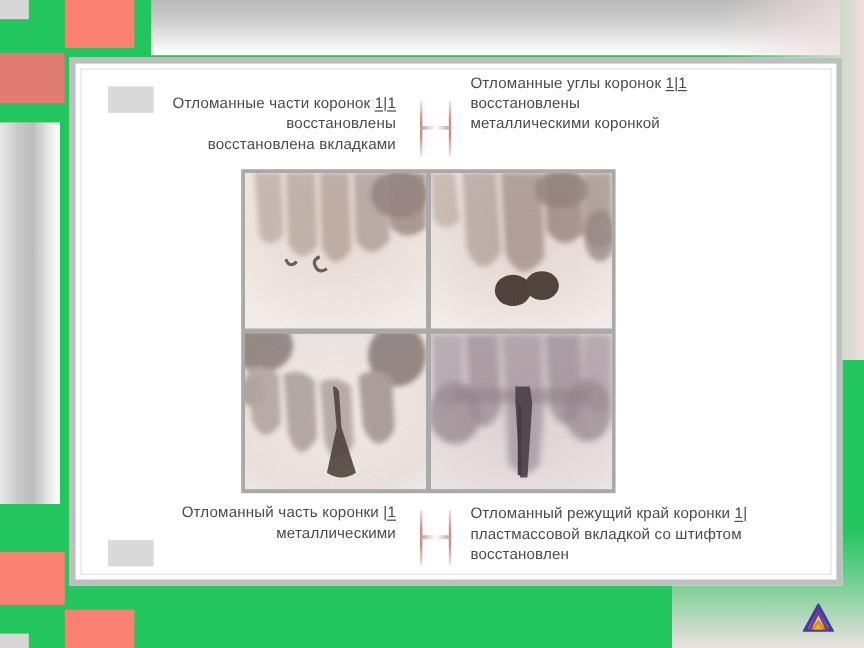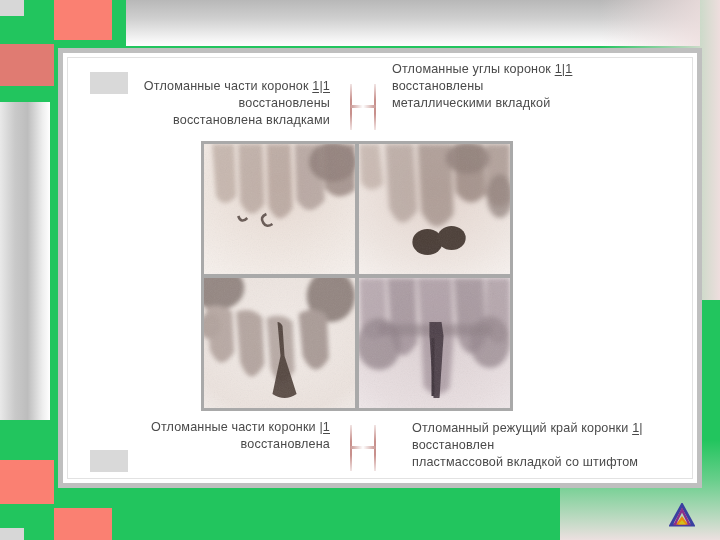--- a/index.html
+++ b/index.html
@@ -90,21 +90,21 @@
   .cap-right { text-align: left; }
 
   .tooth {
     text-decoration: underline;
     text-underline-offset: 1.5px;
   }
 
   #cap-tl { left: 112px; top: 78px;  width: 218px; }
   #cap-tr { left: 392px; top: 61px;  width: 300px; }
   #cap-bl { left: 112px; top: 419px; width: 218px; }
-  #cap-br { left: 392px; top: 420px; width: 300px; margin-left: 20px; }
+  #cap-br { left: 392px; top: 420px; width: 300px; }
 
   
   .hsep {
     position: absolute;
     width: 30px;
     height: 46px;
   }
   .hsep .bar-v {
     position: absolute;
     top: 0;
@@ -190,32 +190,32 @@
 
   <div id="cap-tl" class="caption cap-left">
     <span class="line"><span>Отломанные части коронок </span><span class="tooth">1|1</span></span>
     <span class="line">восстановлены</span>
     <span class="line">восстановлена вкладками</span>
   </div>
 
   <div id="cap-tr" class="caption cap-right">
     <span class="line"><span>Отломанные углы коронок </span><span class="tooth">1|1</span></span>
     <span class="line">восстановлены</span>
-    <span class="line">металлическими вкладкой</span>
+    <span class="line">металлическими коронкой</span>
   </div>
 
   <div id="cap-bl" class="caption cap-left">
-    <span class="line"><span>Отломанные части коронки </span><span class="tooth">|1</span></span>
-    <span class="line">восстановлена</span>
+    <span class="line"><span>Отломанный часть коронки </span><span class="tooth">|1</span></span>
+    <span class="line">металлическими</span>
   </div>
 
   <div id="cap-br" class="caption cap-right">
     <span class="line"><span>Отломанный режущий край коронки </span><span class="tooth">1|</span></span>
+    <span class="line">пластмассовой вкладкой со штифтом</span>
     <span class="line">восстановлен</span>
-    <span class="line">пластмассовой вкладкой со штифтом</span>
   </div>
 
   <div id="hsep-top" class="hsep">
     <div class="bar-v l"></div>
     <div class="bar-v r"></div>
     <div class="bar-h"></div>
   </div>
 
   <div id="hsep-bottom" class="hsep">
     <div class="bar-v l"></div>

